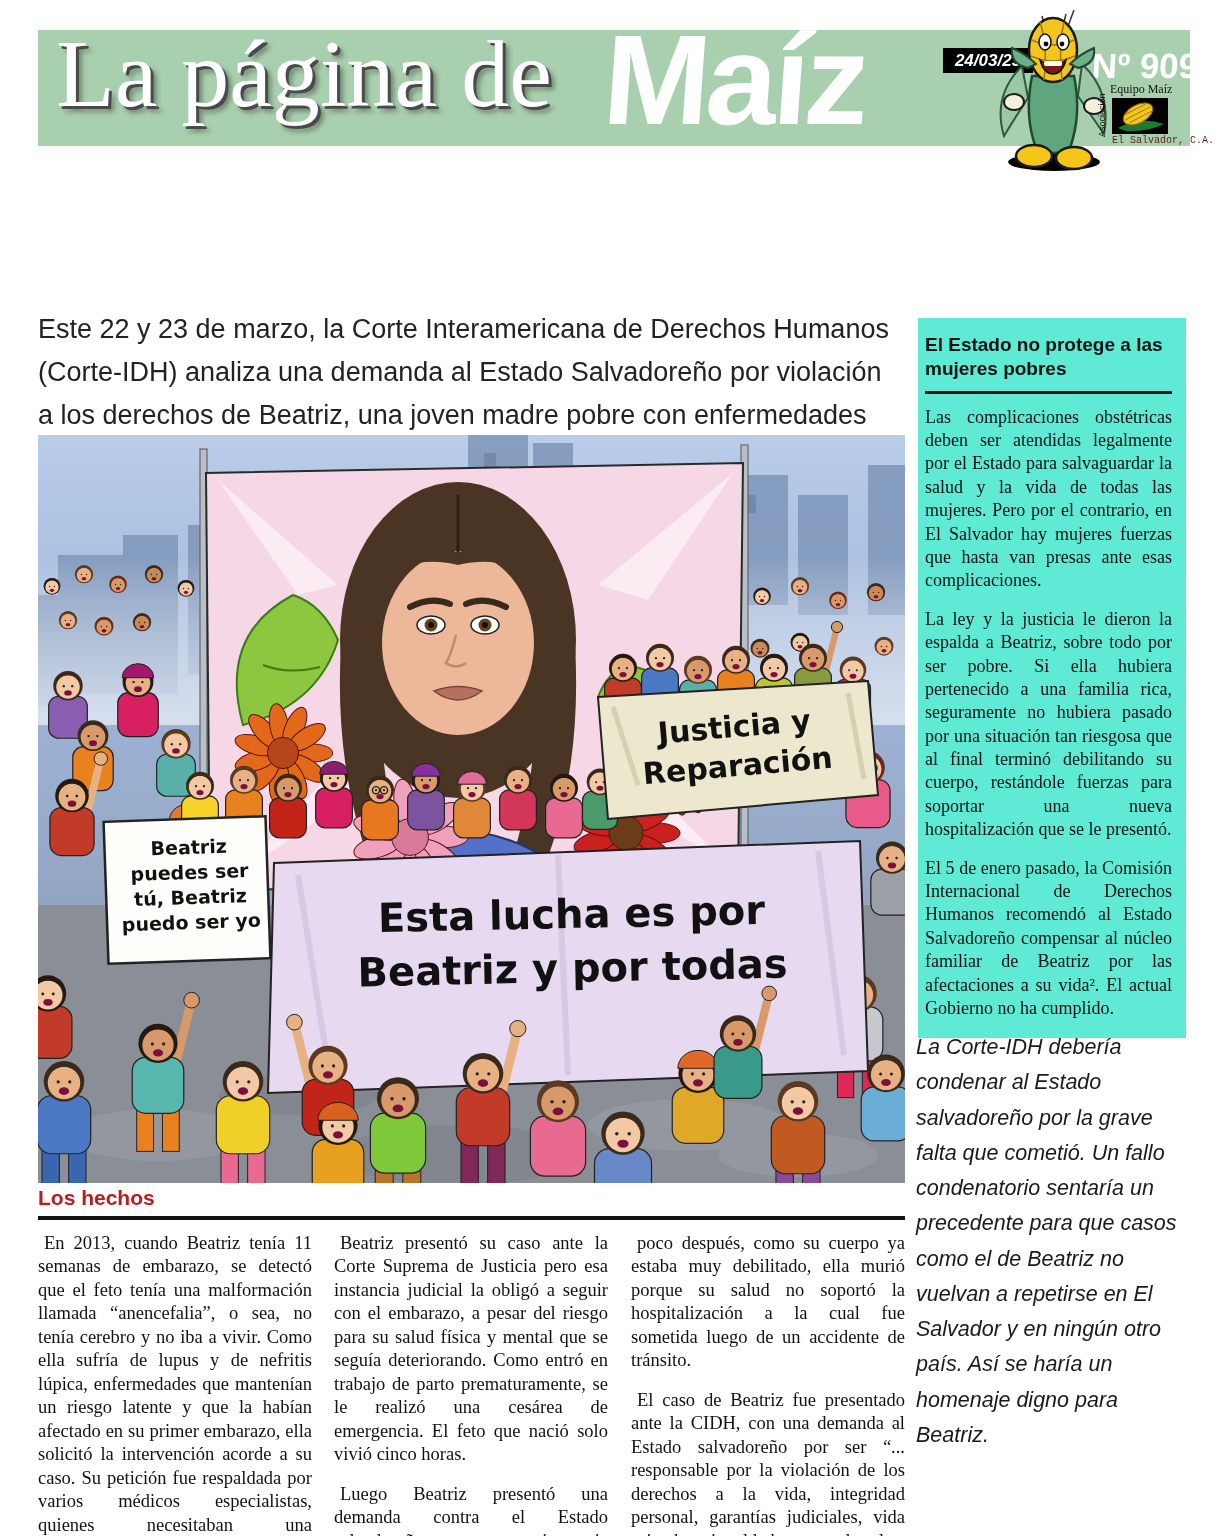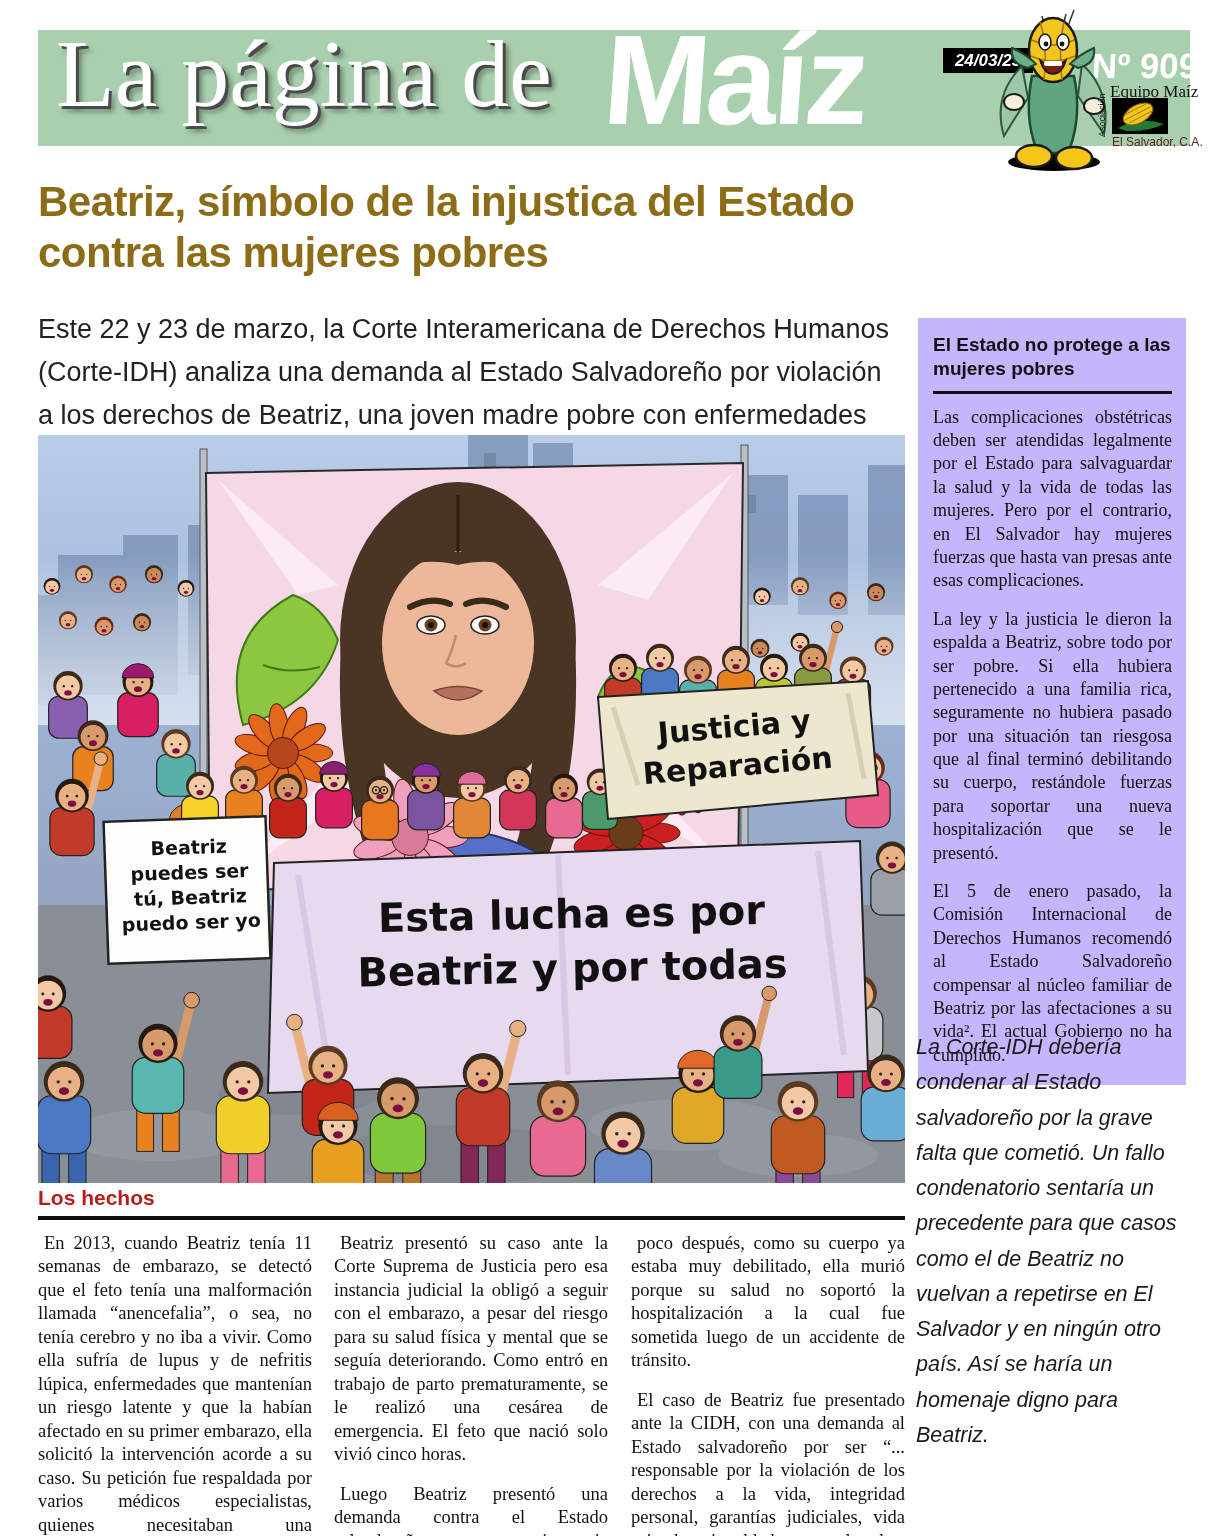--- a/index.html
+++ b/index.html
@@ -11,24 +11,24 @@
   .masthead-light{position:absolute;left:56px;top:26px;font-family:"Liberation Serif",serif;
         font-size:96px;line-height:1;color:#fff;white-space:nowrap;
         text-shadow:3px 3px 0 #4a4a4a,6px 6px 5px rgba(0,0,0,.35);}
   .masthead-bold{position:absolute;left:604px;top:16px;font-size:128px;line-height:1;font-weight:bold;
         color:#fff;white-space:nowrap;transform:skewX(-4deg);letter-spacing:-4px;}
   .date-badge{position:absolute;left:943px;top:48px;width:90px;height:25px;background:#000;color:#fff;
         font-weight:bold;font-style:italic;font-size:17px;line-height:25px;text-align:center;}
   .issue-no{position:absolute;left:1092px;top:46px;font-size:35px;font-weight:bold;color:#fff;
         white-space:nowrap;transform:skewX(-3deg);}
   .logo-block{position:absolute;left:1096px;top:82px;width:92px;height:62px;}
-  .logo-name{position:absolute;left:14px;top:0;font-family:"Liberation Serif",serif;font-size:17px;color:#111;white-space:nowrap;}
+  .logo-name{position:absolute;left:14px;top:0;font-family:"Liberation Serif",serif;font-size:12px;color:#111;white-space:nowrap;}
   .logo-assoc{position:absolute;left:-14px;top:30px;font-size:9px;color:#111;transform:rotate(-90deg);transform-origin:center;width:40px;text-align:center;}
   .logo-box{position:absolute;left:16px;top:16px;width:56px;height:36px;background:#000;}
-  .logo-country{position:absolute;left:16px;top:53px;font-size:12px;color:#5a1d1d;white-space:nowrap;}
+  .logo-country{position:absolute;left:16px;top:53px;font-size:10px;color:#5a1d1d;white-space:nowrap;font-family:Liberation Mono, monospace;}
   .mascot{position:absolute;left:982px;top:6px;width:140px;height:168px;}
 
   
   .headline{position:absolute;left:38px;top:176px;width:890px;font-size:42px;font-weight:bold;
         color:#8d6c18;line-height:1.22;letter-spacing:-0.5px;}
   .intro{position:absolute;left:38px;top:308px;width:862px;font-size:27px;line-height:1.6;color:#222;}
 
   
   .illo{position:absolute;left:38px;top:435px;width:867px;height:748px;}
   .illo svg{position:absolute;left:0;top:0;}
@@ -39,21 +39,21 @@
 
   
   .facts-title{position:absolute;left:38px;top:1186px;font-size:21px;font-weight:bold;color:#b91c1c;}
   .facts-rule{position:absolute;left:38px;top:1216px;width:867px;height:4px;background:#111;}
   .col{position:absolute;top:1232px;width:274px;font-family:"Liberation Serif",serif;font-size:18.5px;
         line-height:1.27;text-align:justify;color:#111;}
   .col p{margin:0 0 16px 0;text-indent:6px;}
   .col1{left:38px;} .col2{left:334px;} .col3{left:631px;}
 
   
-  .sidebar{position:absolute;left:918px;top:318px;width:268px;background:#c4b5fd;padding:15px 14px 18px 15px;box-sizing:border-box;}
+  .sidebar{position:absolute;left:918px;top:318px;width:268px;background:#5eead4;padding:15px 14px 18px 7px;box-sizing:border-box;}
   .sidebar-title{font-size:19px;font-weight:bold;line-height:1.28;color:#111;}
   .sidebar-rule{height:3px;background:#111;margin:9px 0 12px 0;}
   .sidebar p{margin:0 0 15px 0;font-family:"Liberation Serif",serif;font-size:18px;line-height:1.3;text-align:justify;color:#111;}
   .sidebar p:last-child{margin-bottom:0;}
 
   
   .quote{position:absolute;left:916px;top:1030px;width:274px;font-style:italic;font-size:21.5px;
         line-height:1.64;color:#1a1a1a;}
 
   
@@ -103,21 +103,20 @@
     <div class="logo-box">
       <svg width="56" height="36" viewBox="0 0 56 36">
         <path d="M 6 30 Q 28 18 52 26 Q 36 34 14 33 Z" fill="#1f7a34"></path>
         <ellipse cx="26" cy="16" rx="16" ry="9" transform="rotate(-28 26 16)" fill="#f2c61e" stroke="#8a6408" stroke-width="1"></ellipse>
         <path d="M 13 22 L 38 9 M 17 25 L 42 12 M 12 17 L 34 6" stroke="#8a6408" stroke-width="0.8"></path>
       </svg>
     </div>
     <div class="logo-country">El Salvador, C.A.</div>
   </div>
 
-  <div class="headline">Beatriz, símbolo de la injustica del Estado contra las mujeres pobres</div>
   <div class="intro">Este 22 y 23 de marzo, la Corte Interamericana de Derechos Humanos (Corte-IDH) analiza una demanda al Estado Salvadoreño por violación a los derechos de Beatriz, una joven madre pobre con enfermedades crónicas que no pudo obtener la debida atención legal que merecía su segundo embarazo de alto riesgo.</div>
 
   <div class="illo">
     <svg width="867" height="748" viewBox="0 0 867 748">
       <defs>
         <linearGradient id="sky" x1="0" y1="0" x2="0" y2="1">
           <stop offset="0" stop-color="#b9cde9"></stop>
             <stop offset="0.55" stop-color="#9db3d5"></stop>
             <stop offset="1" stop-color="#93a3bf"></stop>
         </linearGradient>

